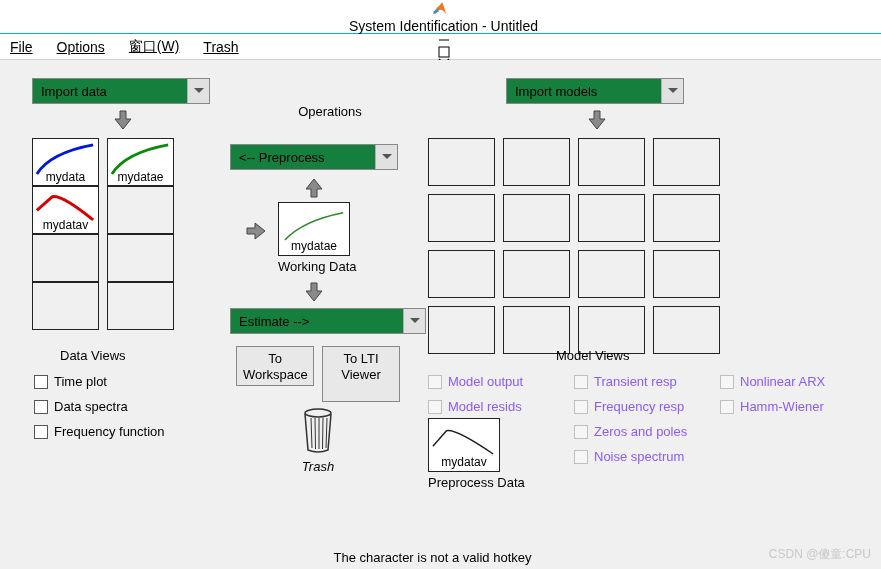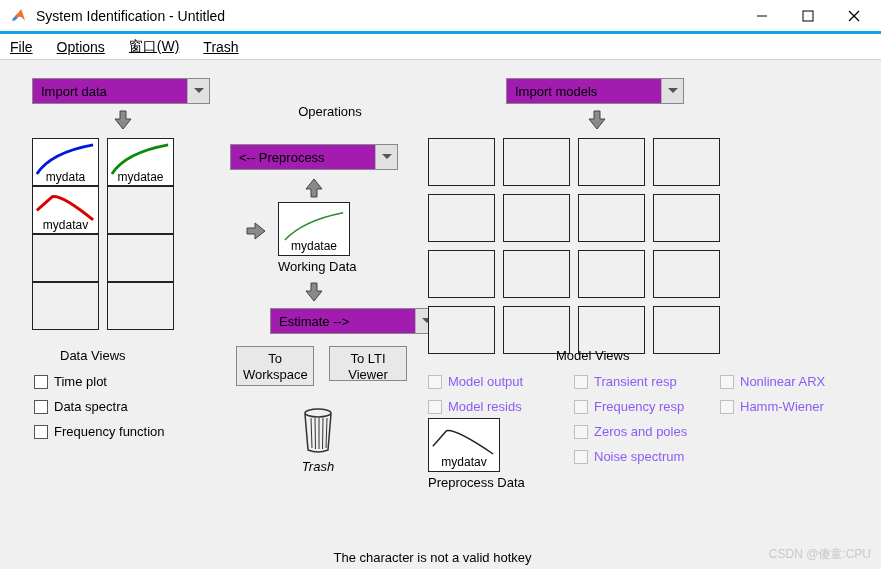--- a/index.html
+++ b/index.html
@@ -12,21 +12,22 @@
     width: 881px;
     height: 569px;
     overflow: hidden;
     position: relative;
   }
   .titlebar {
     height: 34px;
     display: flex;
     align-items: center;
     padding: 0 4px 0 10px;
-    border-bottom: 3px solid #0ea5e9;
+    border-bottom: 1px solid #0ea5e9;
+    flex-direction: column;
   }
   .titlebar .logo {
     width: 18px; height: 18px; margin-right: 8px;
     position: relative;
   }
   .titlebar .title { font-size: 14px; flex: 1; }
   .winbtn {
     width: 46px; height: 30px;
     display: flex; align-items: center; justify-content: center;
     font-size: 14px; color: #333;
@@ -44,21 +45,21 @@
   .menubar span { cursor: default; }
   .content {
     position: relative;
     width: 100%;
     height: calc(100% - 60px);
     background: #f0f0f0;
     padding: 12px 20px;
   }
   .dropdown {
     height: 26px;
-    background: #a21caf;
+    background: #15803d;
     border: 1px solid #888;
     display: inline-flex;
     align-items: center;
     padding: 0 8px;
     font-size: 13px;
     position: relative;
   }
   .dropdown .dd-arrow {
     position: absolute; right: 0; top: 0; bottom: 0;
     width: 22px;
@@ -212,21 +213,21 @@
         </svg>
       <div class="lbl">mydatae</div>
     </div>
     <div style="margin-top:3px;">Working Data</div>
   </div>
 
   <span class="arrow-down" style="position:absolute; left:302px; top:220px;"><svg viewBox="0 0 24 24">
         <path d="M9 3 H15 V11 H20 L12 21 L4 11 H9 Z" fill="#8a8a8a" stroke="#444" stroke-width="1"></path>
       </svg></span>
 
-  <div class="dropdown" style="position:absolute; left:230px; top:248px; width:168px;margin-left:40px;">
+  <div class="dropdown" style="position:absolute; left:230px; top:248px; width:196px;">
     <span>Estimate --&gt;</span>
     <span class="dd-arrow">
         <svg viewBox="0 0 10 6">
           <path d="M0 0 L5 5 L10 0 Z" fill="#555"></path>
         </svg>
       </span>
   </div>
 
   <div class="left-grid" style="top:78px;">
     <div class="row">
@@ -340,21 +341,21 @@
         <span>Nonlinear ARX</span>
       </label>
     <label class="cb disabled">
         <span class="box"></span>
         <span>Hamm-Wiener</span>
       </label>
   </div>
 
   <div style="position:absolute; left:236px; top:286px; display:flex; gap:8px;">
     <div class="btn" style="width:78px; height:40px;">To Workspace</div>
-    <div class="btn" style="width:78px; height:35px;margin-left:7px;">To LTI Viewer</div>
+    <div class="btn" style="width:78px; height:56px;">To LTI Viewer</div>
   </div>
 
   <div class="trash" style="position:absolute; left:288px; top:346px; width:60px;">
     <span>
       <svg width="42" height="50" viewBox="0 0 42 50">
         <ellipse cx="21" cy="7" rx="13" ry="4" fill="none" stroke="#333" stroke-width="1.5"></ellipse>
         <path d="M8 8 L11 44 Q21 48 31 44 L34 8" fill="none" stroke="#333" stroke-width="1.5"></path>
         <line x1="14" y1="12" x2="15" y2="42" stroke="#333"></line>
         <line x1="18" y1="12" x2="18.5" y2="43" stroke="#333"></line>
         <line x1="22" y1="12" x2="22" y2="43" stroke="#333"></line>

